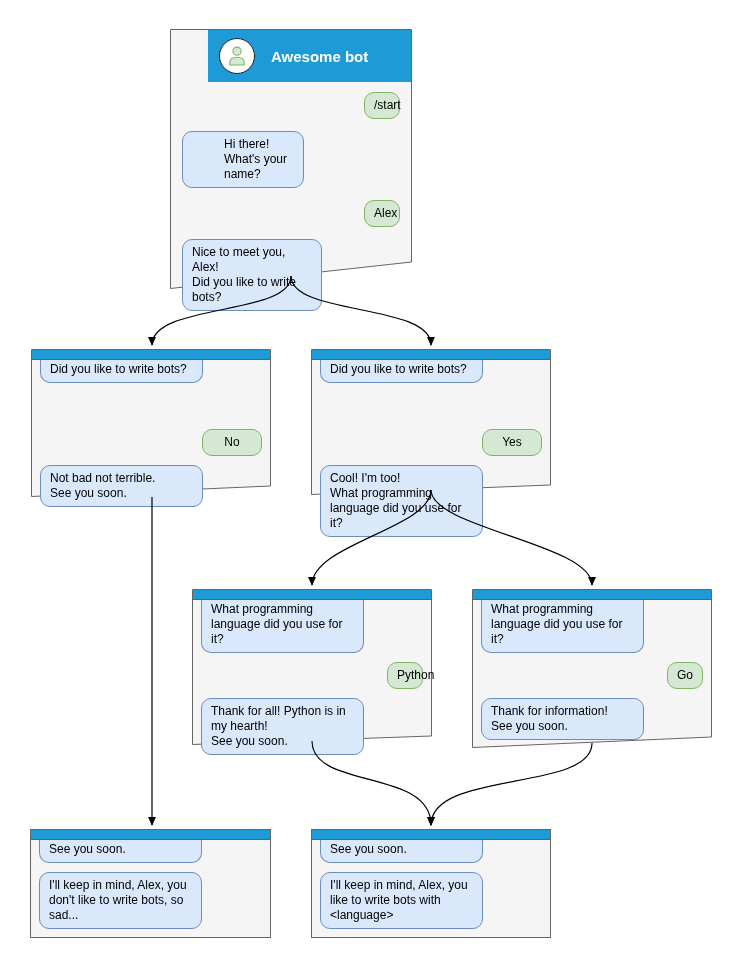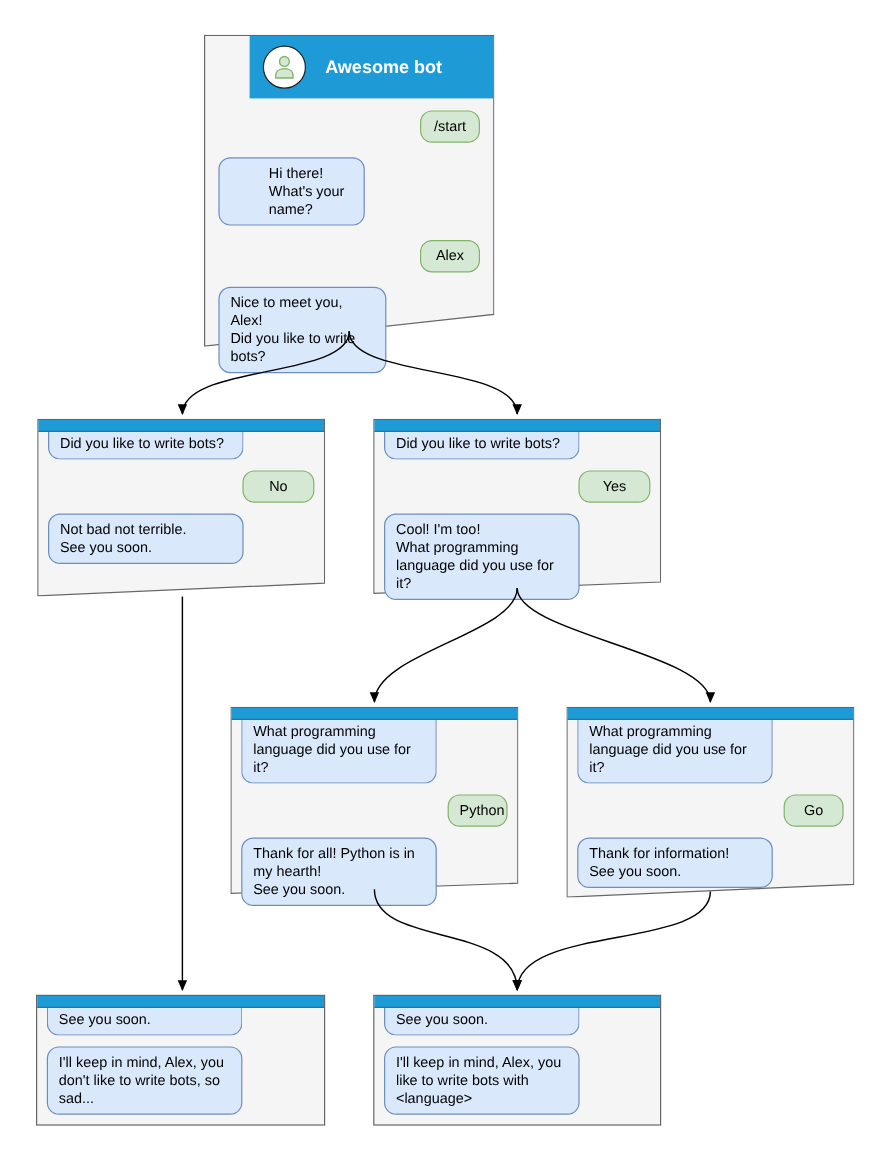--- a/index.html
+++ b/index.html
@@ -61,23 +61,23 @@
     background:var(--bot-bubble-fill,#DAE8FC);
     border:1px solid var(--bot-bubble-border,#6C8EBF);
     width:163px;
   }
   .bubble.bot.narrow { width:122px;padding-left:41px; }
   .bubble.bot.mid { width:140px; }
   .bubble.user {
     background:var(--user-bubble-fill,#D5E8D4);
     border:1px solid var(--user-bubble-border,#82B366);
     align-self:flex-end;
-    width:50px; text-align:center;
-  }
-  .bubble.user.w60 { width:60px; }
+    width:36px; text-align:center;
+  }
+  .bubble.user.w60 { width:60px;margin-top:37px; }
   .bubble.clip {
     border-top:none; border-top-left-radius:0; border-top-right-radius:0;
     padding-top:2px;
   }
 
   
   #edges { position:absolute; left:0; top:0; z-index:5; pointer-events:none; }
   .edge { fill:none; stroke:var(--connector,#000000); stroke-width:1.2; }
   .ah { fill:var(--connector,#000000); }
 </style>

